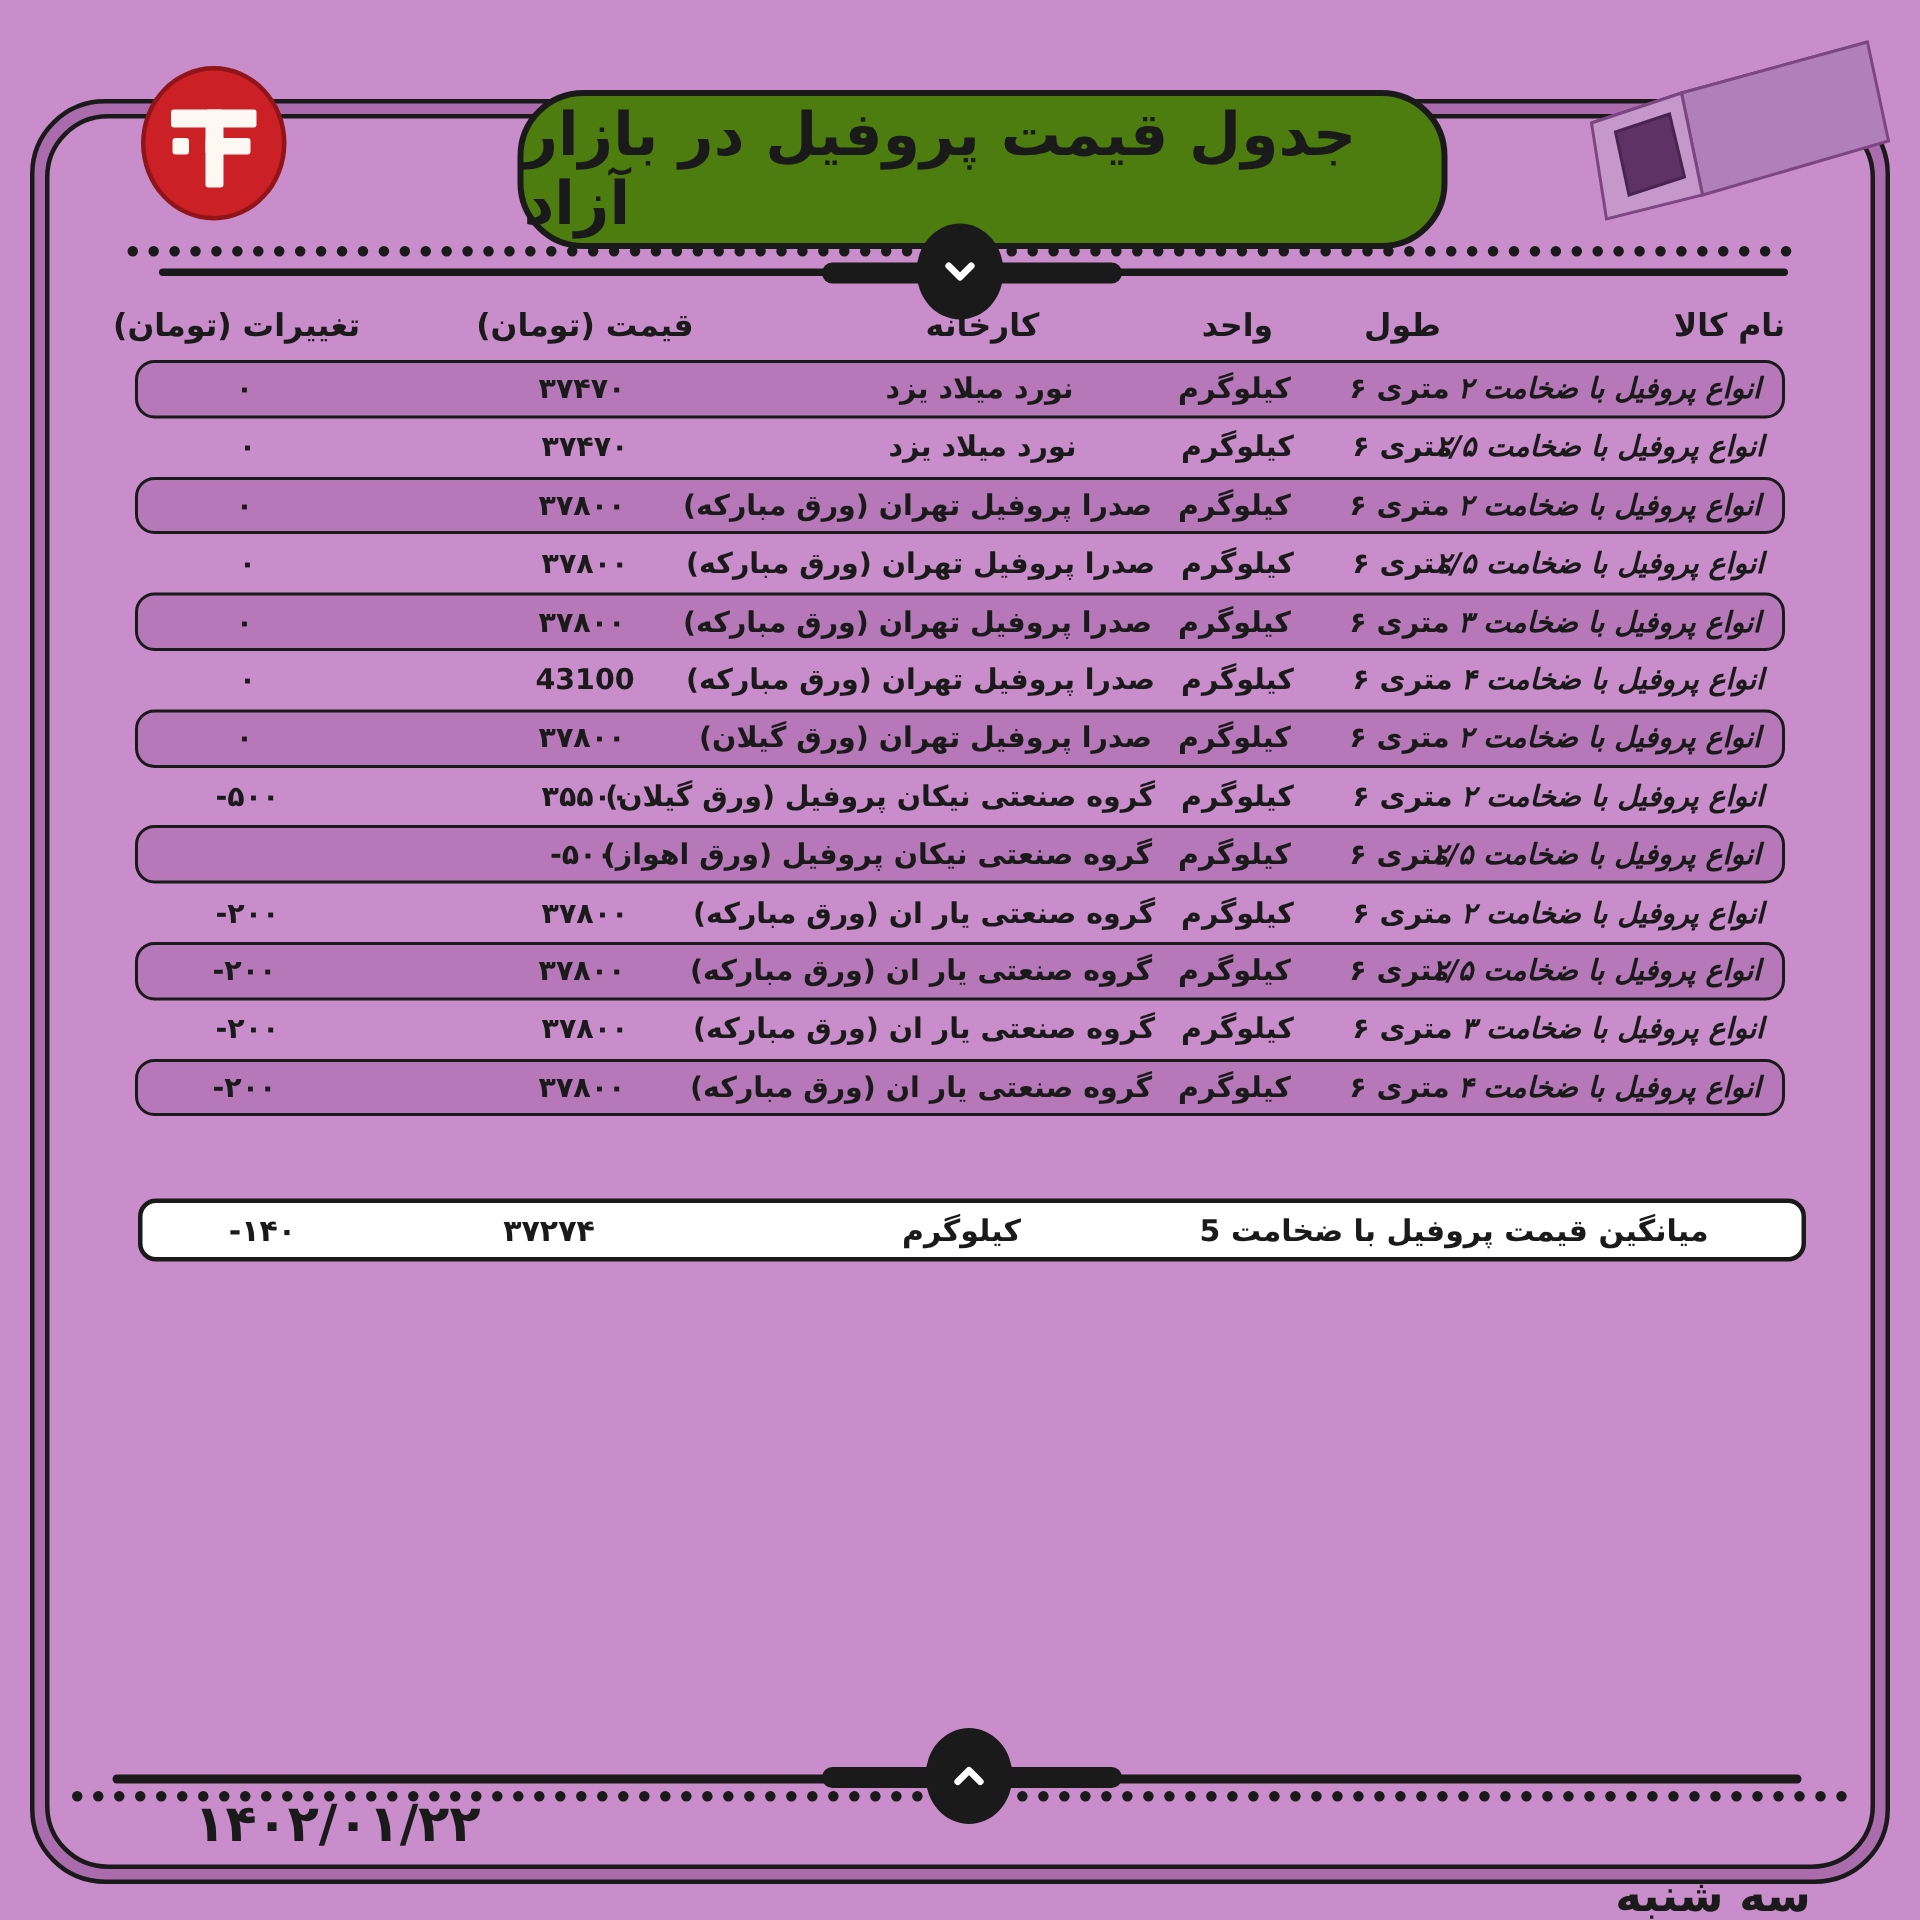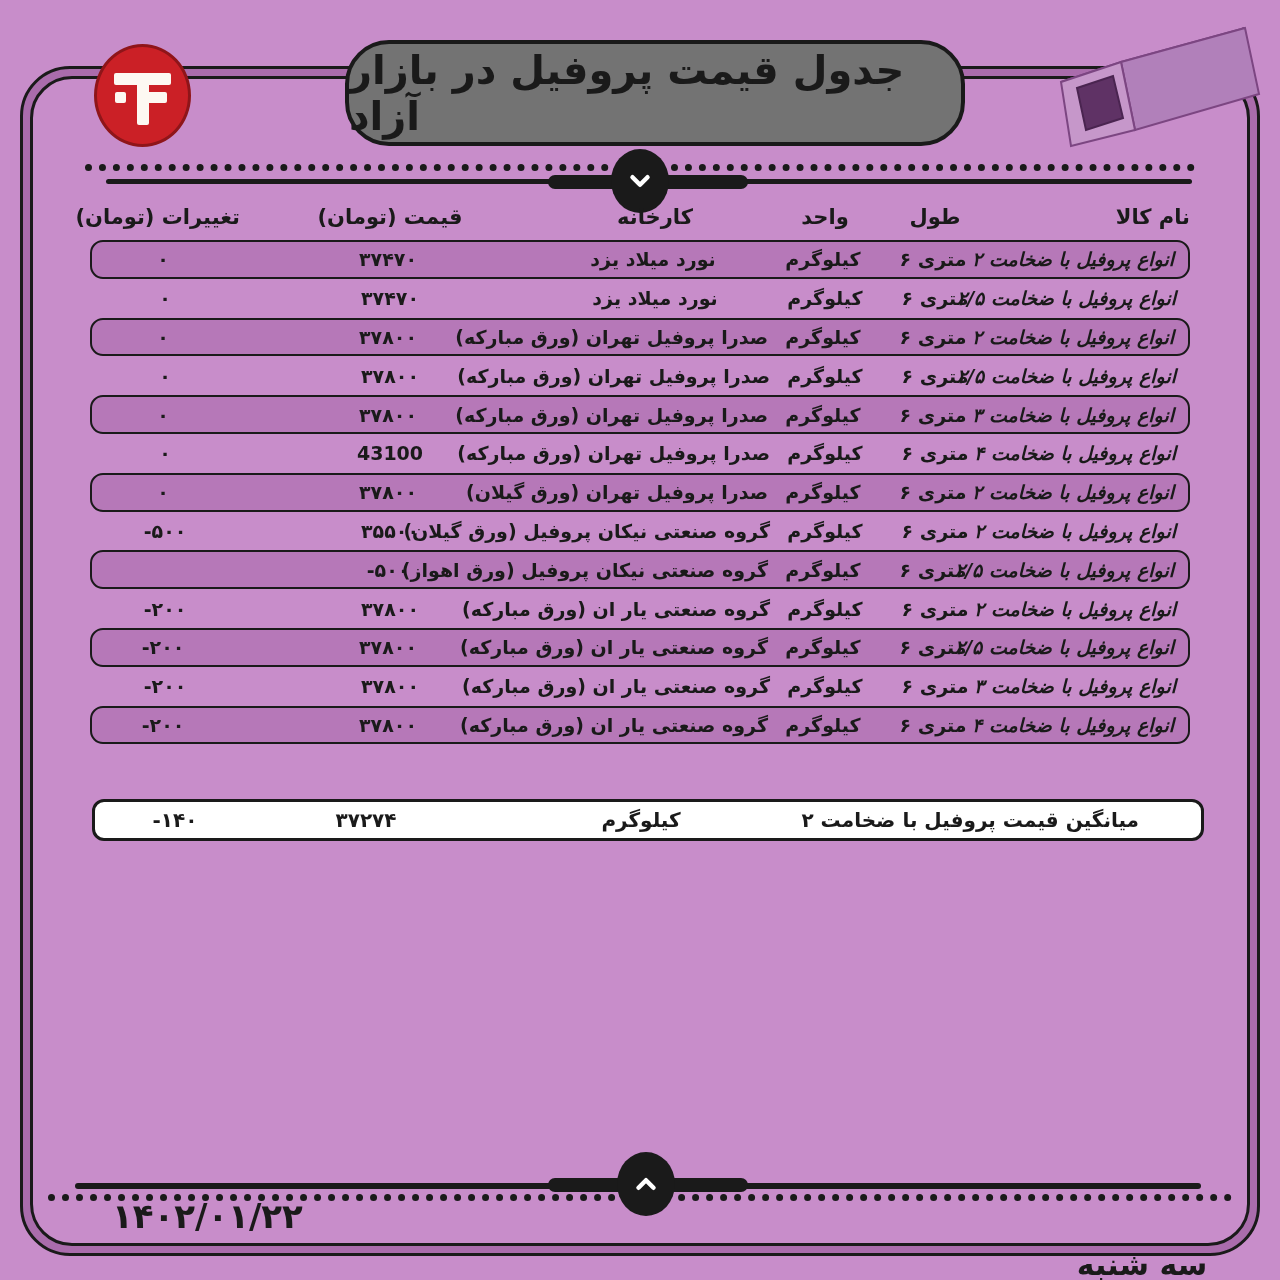--- a/index.html
+++ b/index.html
@@ -24,22 +24,22 @@
     position:absolute; left:94px; top:44px; width:97px; height:103px;
     background:#cb2026; border:3px solid #8f1519; border-radius:50%;
     box-sizing:border-box;
   }
   .logo .bar-top  { position:absolute; left:19%; top:27%;  width:62%; height:12%; background:#fdf8f2; border-radius:2px; }
   .logo .stem     { position:absolute; left:44%; top:27%;  width:13%; height:53%; background:#fdf8f2; border-radius:2px; }
   .logo .bar-mid  { position:absolute; left:44%; top:46%;  width:33%; height:12%; background:#fdf8f2; border-radius:2px; }
   .logo .dot      { position:absolute; left:20%; top:46%;  width:12%; height:12%; background:#fdf8f2; border-radius:2px; }
   
   .title-box {
-    position:absolute; left:345px; top:40px; width:620px; height:106px;
-    box-sizing:border-box; background:#737373; border:4px solid #1a1a1a;
+    position:absolute; left:345px; top:60px; width:620px; height:106px;
+    box-sizing:border-box; background:#4d7c0f; border:4px solid #1a1a1a;
     border-radius:44px; display:flex; align-items:center; justify-content:center;
   }
   .title-box .title { font-size:40px; font-weight:800; letter-spacing:0.5px; }
   
   .dotted { position:absolute; height:0; border-top:7px dotted #1a1a1a; }
   .dotted-top { left:85px; top:164px; width:1110px; }
   .dotted-bottom { left:48px; top:1194px; width:1184px; }
   .solid { position:absolute; background:#1a1a1a; border-radius:3px; }
   .solid-top { left:106px; top:179px; width:1086px; height:5px; }
   .solid-bottom { left:75px; top:1183px; width:1126px; height:6px; }
@@ -83,22 +83,23 @@
   .summary .s-cell { text-align:center; white-space:nowrap; }
   
   .footer-box {
     position:absolute; left:345px; top:1198px; width:620px; height:82px;
     box-sizing:border-box; background:#b678b8; border:3px solid #1a1a1a;
     border-bottom:13px solid #1a1a1a; border-radius:8px 8px 40px 40px;
     display:flex; align-items:center; justify-content:center;
   }
   .footer-box .brand { font-size:34px; font-weight:800; }
   .date {
-    position:absolute; left:112px; top:1196px; width:250px;
+    position:absolute; left:100px; top:1196px; width:250px;
     font-size:34px; font-weight:800; letter-spacing:3px; direction:ltr;
+    text-align:center;
   }
   .weekday {
     position:absolute; left:1072px; top:1200px; width:140px;
     font-size:30px; font-weight:800; text-align:center;margin-top:47px;
   }
   .pipe { position:absolute; left:1055px; top:20px; }
 </style>
 </head>
 <body>
 
@@ -244,21 +245,21 @@
         <div class="cell c0">انواع پروفیل با ضخامت ۴</div>
         <div class="cell c1">متری ۶</div>
         <div class="cell c2">کیلوگرم</div>
         <div class="cell c3">گروه صنعتی یار ان (ورق مبارکه)</div>
         <div class="cell c4">۳۷۸۰۰</div>
         <div class="cell c5" dir="ltr">-۲۰۰</div>
       </div>
     </div>
 
   <div class="summary">
-    <div class="s-name">میانگین قیمت پروفیل با ضخامت ۲</div>
+    <div class="s-name">میانگین قیمت پروفیل با ضخامت 5</div>
     <div class="s-cell">کیلوگرم</div>
     <div class="s-cell">۳۷۲۷۴</div>
     <div class="s-cell" dir="ltr">-۱۴۰</div>
   </div>
 
   <div class="solid solid-bottom"></div>
   <div class="dotted dotted-bottom"></div>
   <div class="pill pill-bottom"></div>
   <div class="sep-circle sep-circle-bottom">
     <svg viewBox="0 0 24 24">

